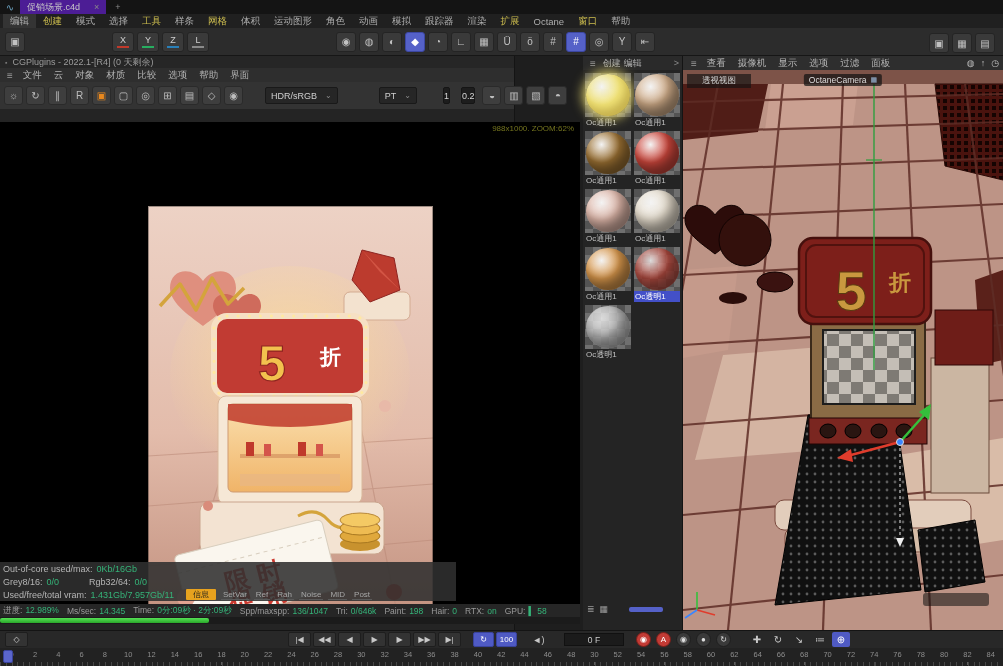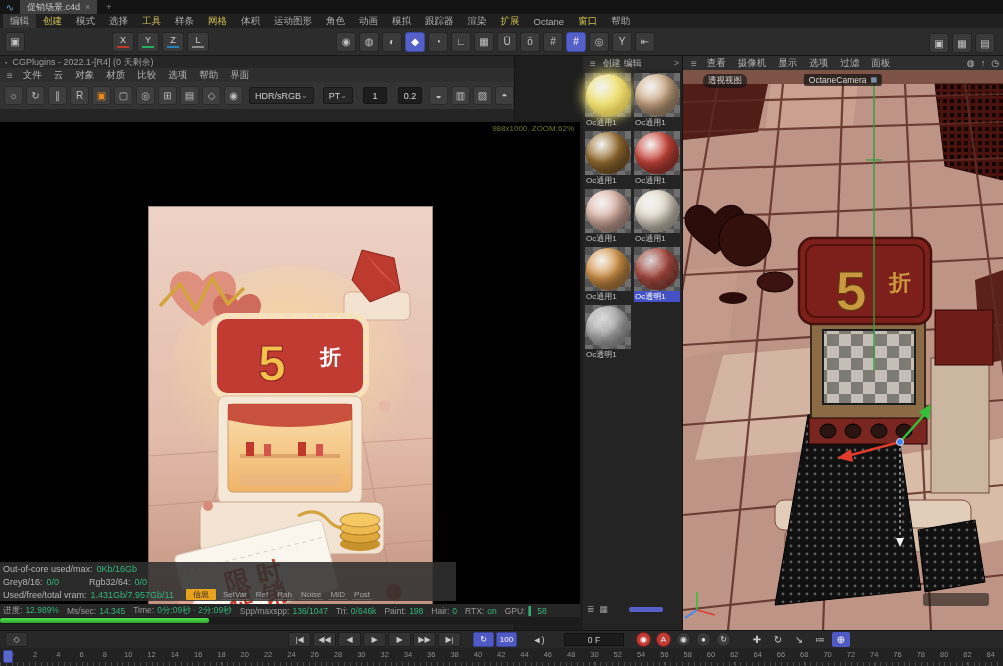--- a/index.html
+++ b/index.html
@@ -2,21 +2,21 @@
 <html><head>
 <meta charset="utf-8">
 <style>
 *{margin:0;padding:0;box-sizing:border-box}
 html,body{width:1003px;height:666px;overflow:hidden}
 body{background:#1e1e1e;font-family:"Liberation Sans",sans-serif;color:#aaa;position:relative}
 
 
 #titlebar{position:absolute;left:0;top:0;width:1003px;height:14px;background:#141414;display:flex;align-items:center;font-size:9px}
 #app-icon{width:20px;text-align:center;color:#6fa7c7;font-size:10px}
-.doc-tab{background:#404040;height:14px;display:flex;align-items:center;padding:0 7px;gap:5px;color:#c9c9c9}
+.doc-tab{background:#4c1d95;height:14px;display:flex;align-items:center;padding:0 7px;gap:14px;color:#c9c9c9}
 .doc-close{color:#8a8a8a}
 .new-tab{padding:0 9px;color:#8a8a8a}
 #layout-tabs{margin-left:auto;display:flex;height:14px}
 .layout-tab{padding:0 17px;display:flex;align-items:center;color:#9b9b9b}
 .layout-tab.active{color:#ececec;font-style:italic;font-weight:bold;border-bottom:2px solid #4f6bd8;background:#1d1d1d}
 
 
 #menubar{position:absolute;left:0;top:14px;width:1003px;height:14px;background:#202020;display:flex;align-items:center;font-size:9.5px;padding-left:3px}
 .menu-item{padding:0 7px;color:#aeaeae;height:14px;display:flex;align-items:center}
 .menu-item.accent{color:#cdbd4e}
@@ -36,21 +36,21 @@
 
 #octane-panel{position:absolute;left:0;top:56px;width:515px;height:574px;background:#242424;border-right:1px solid #141414}
 .oct-title{height:12px;display:flex;align-items:center;font-size:9px;color:#9c9c9c;padding-left:5px;gap:5px;background:#262626}
 .oct-title .sq{color:#777;font-size:7px}
 .oct-menus{height:14px;background:#2e2e2e;display:flex;align-items:center;font-size:9.5px;padding-left:3px}
 .oct-menu-item{padding:0 6px;color:#b3b3b3}
 .burger{color:#9a9a9a;padding:0 4px;font-size:10px}
 .oct-toolbar{height:27px;background:#333;display:flex;align-items:center;padding-left:4px;gap:3px}
 .oti{width:19px;height:19px;background:#3e3e3e;border:1px solid #2a2a2a;border-radius:3px;display:flex;align-items:center;justify-content:center;font-size:10px;color:#bdbdbd;flex:0 0 auto}
 .oti.orange{color:#e8881e}
-.oct-select{height:17px;background:#262626;border:1px solid #191919;border-radius:2px;display:flex;align-items:center;font-size:9px;color:#cfcfcf;padding:0 5px;gap:0;margin:0 3px}
+.oct-select{height:17px;background:#262626;border:1px solid #191919;border-radius:2px;display:flex;align-items:center;font-size:9px;color:#cfcfcf;padding:0 5px;gap:8px;margin:0 19px}
 .oct-select .chev{color:#8a8a8a;font-size:8px}
 .oct-field{width:40px;height:17px;background:#1d1d1d;border:1px solid #151515;border-radius:2px;color:#d5d5d5;font-size:9px;display:flex;align-items:center;justify-content:center;margin:0 4px}
 .oct-status{height:13px;background:#191919;display:flex;align-items:center;font-size:9px;color:#e8821e;padding-left:3px;white-space:nowrap}
 .oct-viewport{position:absolute;left:0;top:66px;width:580px;height:482px;background:#000}
 .zoom-info{position:absolute;top:2px;right:6px;font-size:8px;color:#75751f}
 #render-image{position:absolute;left:148px;top:84px;width:285px;height:412px}
 
 
 .oct-stats{position:absolute;left:0;top:506px;width:456px}
 .stat-row{height:13px;background:rgba(48,48,48,.88);display:flex;align-items:center;font-size:9px;padding-left:3px;gap:4px;white-space:nowrap}
@@ -81,21 +81,21 @@
 .selected .mat-label{background:#4350c8;color:#fff}
 .mat-footer{position:absolute;bottom:16px;left:0;width:100%;display:flex;align-items:center;gap:5px;padding:0 4px;font-size:9px;color:#9a9a9a}
 .mat-scrollbar{width:34px;height:5px;background:#5561c8;border-radius:2px;margin-left:16px}
 
 
 #right-viewport{position:absolute;left:683px;top:56px;width:320px;height:574px;background:#1e1e1e}
 .vp-header{height:14px;background:#2e2e2e;display:flex;align-items:center;font-size:9.5px;padding:0 4px}
 .vp-menu-item{padding:0 6px;color:#b3b3b3}
 .vp-icons{margin-left:auto;display:flex;gap:6px;color:#bdbdbd;font-size:9px}
 .vp-canvas{position:absolute;left:0;top:14px;width:320px;height:560px}
-.vp-label{position:absolute;top:18px;left:20px;background:rgba(18,18,18,.65);color:#cfcfcf;font-size:8.5px;padding:1px 5px;border-radius:6px}
+.vp-label{position:absolute;top:18px;left:4px;background:rgba(18,18,18,.65);color:#cfcfcf;font-size:8.5px;padding:1px 15px;border-radius:0}
 .vp-camera-label{position:absolute;top:18px;left:50%;transform:translateX(-50%);background:rgba(18,18,18,.72);color:#ddd;font-size:8.5px;padding:1px 5px;display:flex;gap:4px;align-items:center;border-radius:2px}
 .vp-camera-label .cam-ic{color:#9ab8d8;font-size:7px}
 .vp-badge{position:absolute;right:14px;bottom:24px;width:66px;height:13px;background:rgba(15,15,15,.55);border-radius:3px}
 
 
 #transport{position:absolute;left:0;top:630px;width:1003px;height:18px;background:#282828;border-top:1px solid #141414;display:flex;align-items:center}
 #nav-diamond{margin-left:5px;width:18px;height:15px}
 #transport-group{margin-left:258px;display:flex}
 .t-btn{min-width:23px;height:15px;display:flex;align-items:center;justify-content:center;font-size:8px;color:#c8c8c8;background:#333;border:1px solid #1e1e1e;border-radius:2px;margin-right:2px;padding:0 2px}
 .toggle-btn{width:21px;height:15px;display:flex;align-items:center;justify-content:center;font-size:8px;color:#c8c8c8;background:#333;border:1px solid #1e1e1e;border-radius:2px;margin-right:2px}

